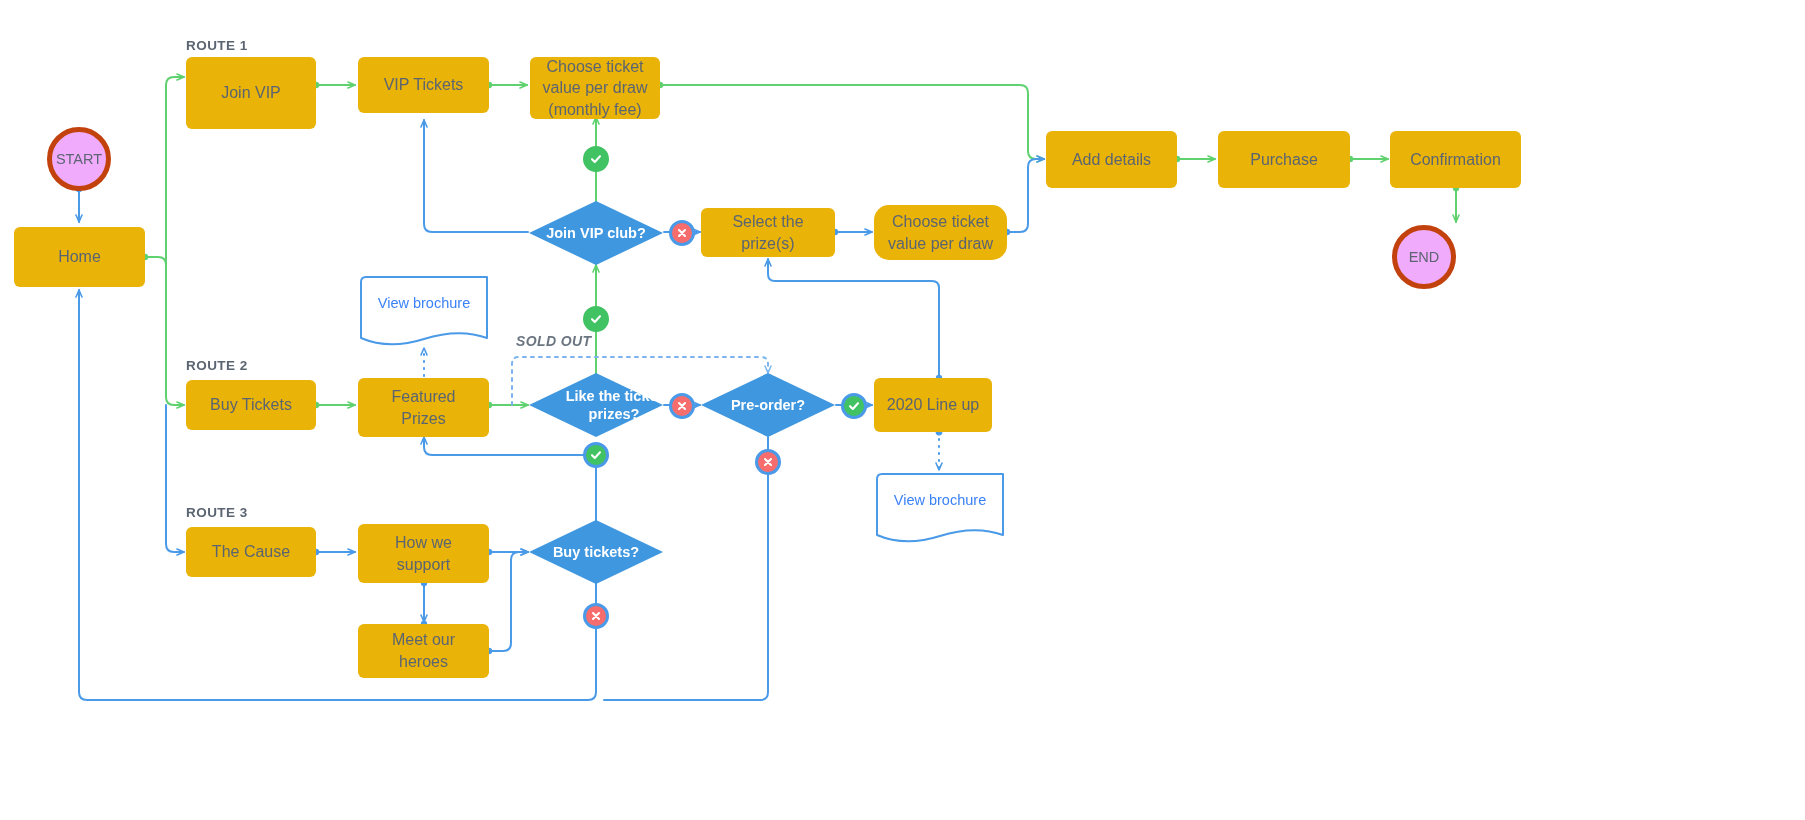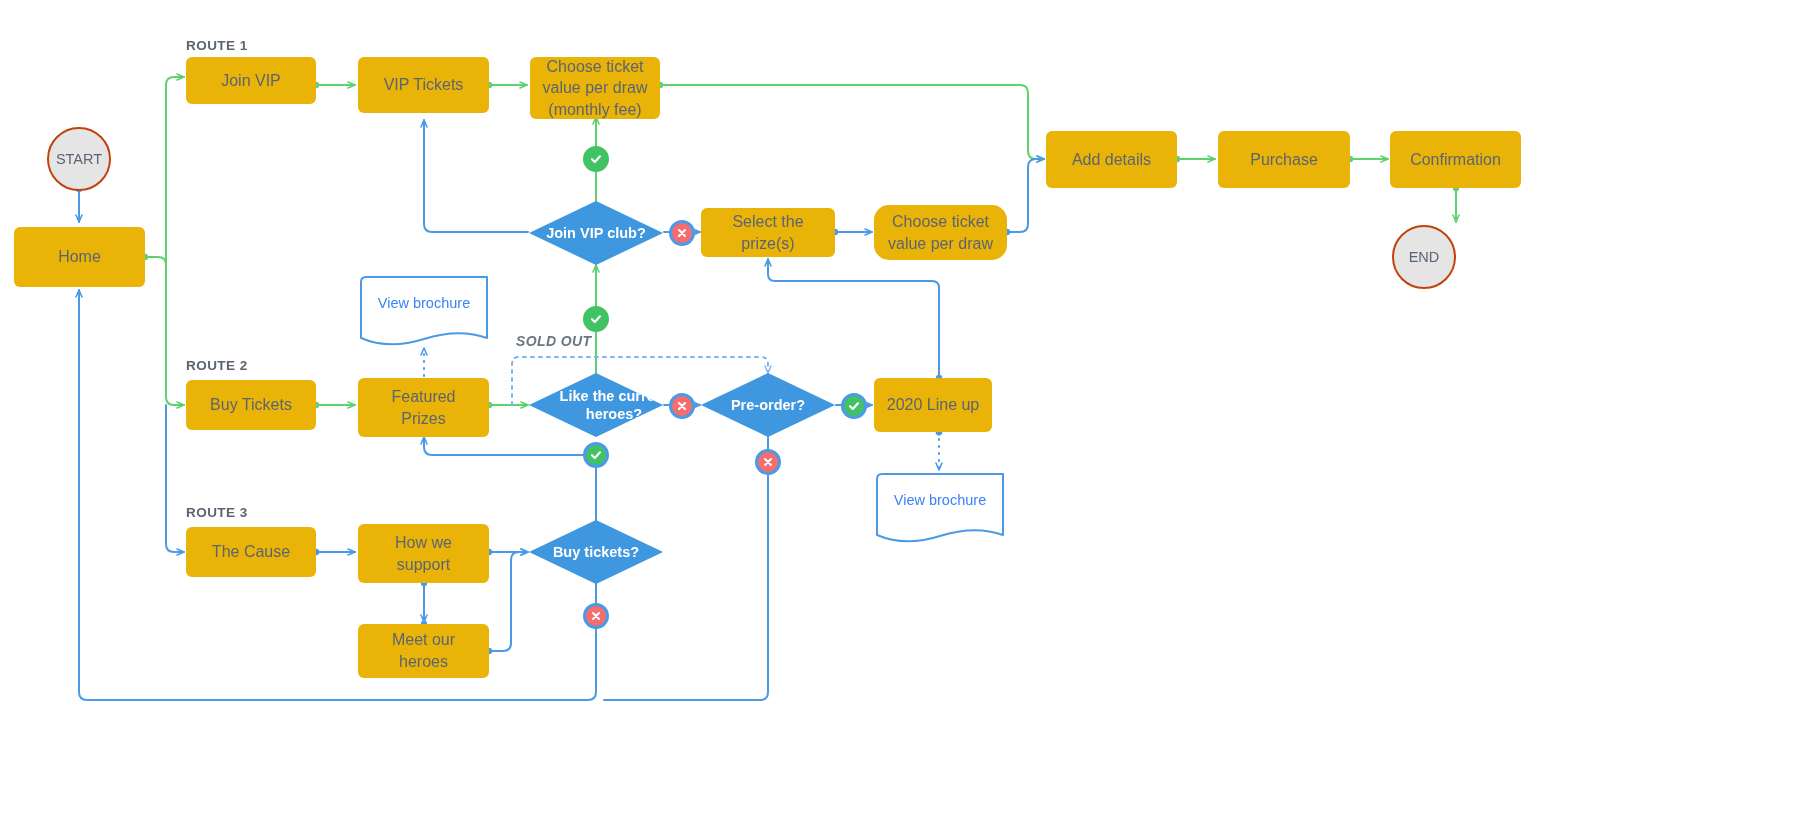--- a/index.html
+++ b/index.html
@@ -7,21 +7,21 @@
   body{font-family:"Liberation Sans","DejaVu Sans",sans-serif;}
   #stage{position:relative;width:1805px;height:820px;background:#ffffff;overflow:hidden;}
   #wires{position:absolute;left:0;top:0;width:1805px;height:820px;pointer-events:none;}
 
   .node{position:absolute;box-sizing:border-box;display:flex;align-items:center;
         justify-content:center;text-align:center;}
 
   .box{background:#eab308;border-radius:6px;color:#5b6572;font-size:16px;
        line-height:1.35;padding:4px 10px;}
 
-  .terminator{border-radius:50%;border:2px solid #c2410c;background:#e5e5e5;
+  .terminator{border-radius:50%;border:5px solid #c2410c;background:#f0abfc;
               color:#5b6572;font-size:14.5px;}
 
   .diamond-wrap{position:absolute;}
   .diamond-label{position:absolute;left:0;top:0;width:100%;height:100%;
        display:flex;align-items:center;justify-content:center;text-align:center;
        color:#ffffff;font-size:14.5px;font-weight:700;line-height:1.25;
        pointer-events:none;}
 
   .routelabel{position:absolute;color:#5b6572;font-size:13.5px;font-weight:700;
               letter-spacing:.45px;}
@@ -145,21 +145,21 @@
 
   <div class="routelabel" style="left:186px;top:38px;">ROUTE 1</div>
   <div class="routelabel" style="left:186px;top:358px;">ROUTE 2</div>
   <div class="routelabel" style="left:186px;top:505px;">ROUTE 3</div>
 
   <div class="node terminator" style="left:47px;top:127px;width:64px;height:64px;">START</div>
   <div class="node terminator" style="left:1392px;top:225px;width:64px;height:64px;">END</div>
 
   <div class="node box" style="left:14px;top:227px;width:131px;height:60px;">Home</div>
 
-  <div class="node box" style="left:186px;top:57px;width:130px;height:47px;">Join VIP</div>
+  <div class="node box" style="left:186px;top:57px;width:130px;height:72px;">Join VIP</div>
 
   <div class="node box" style="left:358px;top:57px;width:131px;height:56px;">VIP Tickets</div>
 
   <div class="node box" style="left:530px;top:57px;width:130px;height:62px;">Choose ticket value per draw (monthly fee)</div>
 
   <div class="node box" style="left:701px;top:208px;width:134px;height:49px;">Select the prize(s)</div>
 
   <div class="node box" style="left:874px;top:205px;width:133px;height:55px;border-radius:15px;">Choose ticket value per draw</div>
 
   <div class="node box" style="left:1046px;top:131px;width:131px;height:57px;">Add details</div>
@@ -198,21 +198,21 @@
     <svg width="136" height="66" viewBox="0 0 136 66" xmlns="http://www.w3.org/2000/svg">
       <path d="M68,1 L135,33 L68,65 L1,33 Z" fill="#3f97e0"></path>
     </svg>
     <div class="diamond-label">Join VIP club?</div>
   </div>
 
   <div class="diamond-wrap" style="left:528px;top:372px;width:136px;height:66px;">
     <svg width="136" height="66" viewBox="0 0 136 66" xmlns="http://www.w3.org/2000/svg">
       <path d="M68,1 L135,33 L68,65 L1,33 Z" fill="#3f97e0"></path>
     </svg>
-    <div class="diamond-label" style="padding:0 18px;">Like the current heroes?</div>
+    <div class="diamond-label" style="padding:0 18px;">Like the ticket prizes?</div>
   </div>
 
   <div class="diamond-wrap" style="left:700px;top:372px;width:136px;height:66px;">
     <svg width="136" height="66" viewBox="0 0 136 66" xmlns="http://www.w3.org/2000/svg">
       <path d="M68,1 L135,33 L68,65 L1,33 Z" fill="#3f97e0"></path>
     </svg>
     <div class="diamond-label">Pre-order?</div>
   </div>
 
   <div class="diamond-wrap" style="left:528px;top:519px;width:136px;height:66px;">

